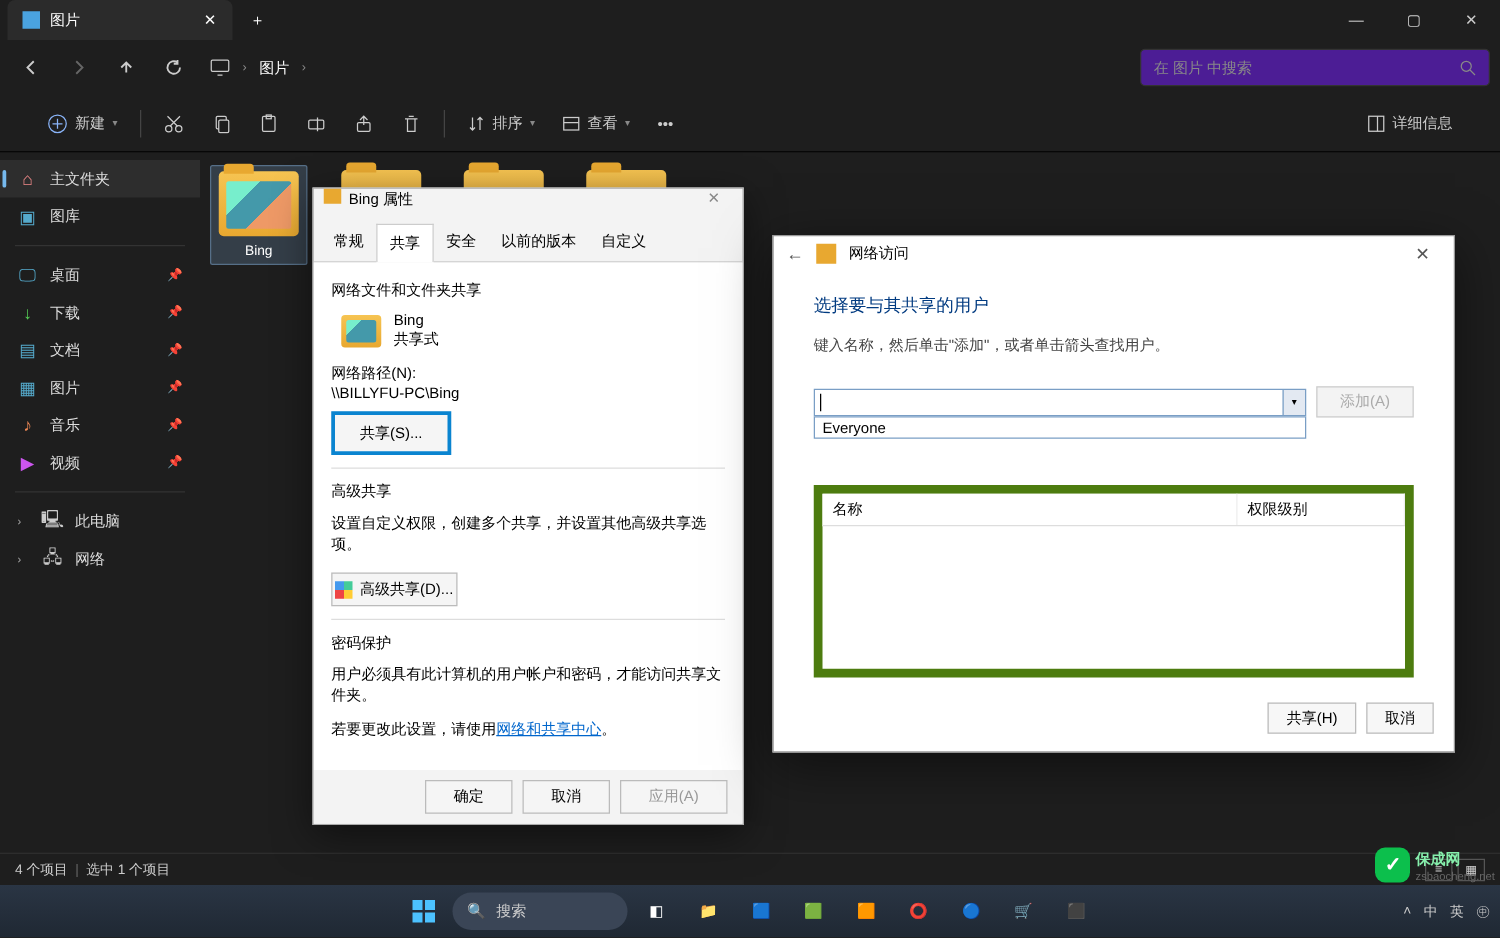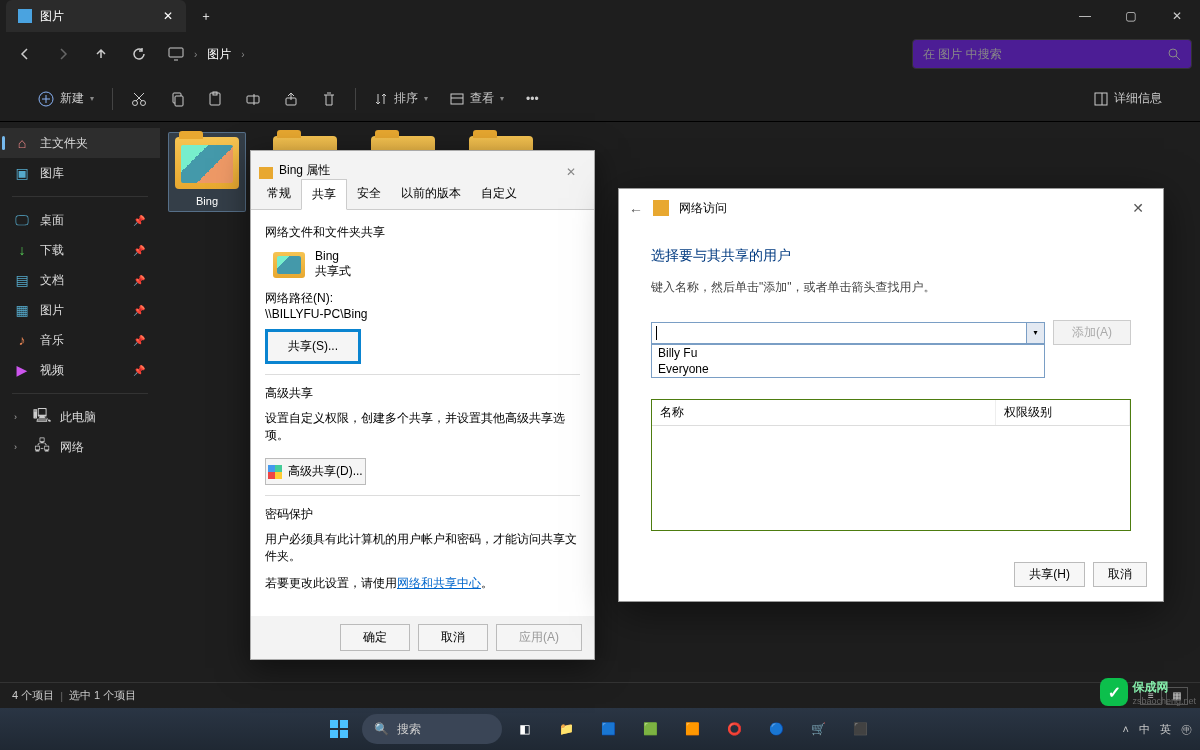--- a/index.html
+++ b/index.html
@@ -68,21 +68,21 @@
 .view-tog { width: 22px; height: 18px; border: 1px solid #555; display: flex; align-items: center; justify-content: center; font-size: 10px; }
 
 
 .taskbar { height: 42px; background: linear-gradient(#2a3544, #1f2833); display: flex; align-items: center; justify-content: center; gap: 4px; position: relative; }
 .tb-item { width: 38px; height: 38px; display: flex; align-items: center; justify-content: center; border-radius: 4px; }
 .tb-search { width: 140px; height: 30px; background: #3a4556; border-radius: 15px; display: flex; align-items: center; padding: 0 12px; gap: 8px; color: #ccc; }
 .tb-sys { position: absolute; right: 8px; display: flex; align-items: center; gap: 10px; color: #ccc; font-size: 11px; }
 
 
 .dlg-props { position: absolute; left: 250px; top: 150px; width: 345px; height: 510px; background: #f3f3f3; border: 1px solid #aaa; box-shadow: 0 8px 30px rgba(0,0,0,0.5); color: #000; display: flex; flex-direction: column; }
-.dlg-title { height: 28px; display: flex; align-items: flex-end; padding: 0 8px; gap: 6px; font-size: 12px; }
+.dlg-title { height: 28px; display: flex; align-items: flex-start; padding: 0 8px; gap: 6px; font-size: 12px; }
 .dlg-title .close { margin-left: auto; width: 30px; text-align: center; color: #888; }
 .tabs-row { display: flex; border-bottom: 1px solid #ccc; padding: 0 6px; font-size: 12px; }
 .ptab { padding: 6px 10px; cursor: pointer; }
 .ptab.sel { background: #fff; border: 1px solid #ccc; border-bottom: 1px solid #fff; margin-bottom: -1px; }
 .dlg-body { flex: 1; padding: 10px 14px; background: #fff; font-size: 12px; display: flex; flex-direction: column; gap: 10px; }
 .group { border-top: 1px solid #ddd; padding-top: 10px; }
 .group:first-child { border-top: none; padding-top: 4px; }
 .group-title { margin-bottom: 8px; }
 .folder-row { display: flex; align-items: center; gap: 10px; margin: 6px 0 10px 8px; }
 .folder-row .fic { width: 32px; height: 26px; background: linear-gradient(#f6c452, #e8a830); border-radius: 3px; position: relative; }
@@ -104,21 +104,21 @@
 .dlg-share-body { flex: 1; padding: 10px 32px; font-size: 12px; }
 .share-h { font-size: 14px; color: #003a80; margin: 10px 0 14px; }
 .share-sub { color: #444; margin-bottom: 24px; }
 .combo-row { display: flex; gap: 8px; align-items: center; }
 .combo { flex: 1; height: 22px; border: 1px solid #7a9ec5; background: #fff; position: relative; }
 .combo-arrow { position: absolute; right: 0; top: 0; bottom: 0; width: 18px; background: #e3e9f2; border-left: 1px solid #7a9ec5; display: flex; align-items: center; justify-content: center; font-size: 8px; }
 .combo-caret { position: absolute; left: 4px; top: 3px; bottom: 3px; width: 1px; background: #000; }
 .combo-list { position: absolute; top: 21px; left: -1px; right: -1px; background: #fff; border: 1px solid #7a9ec5; }
 .combo-opt { padding: 1px 6px; font-size: 12px; }
 .add-btn { padding: 3px 18px; border: 1px solid #ccc; color: #aaa; background: #f3f3f3; }
-.perm-table { margin-top: 54px; border: 1px solid #4d7c0f; height: 132px; }
+.perm-table { margin-top: 54px; border: 7px solid #4d7c0f; height: 154px; }
 .perm-head { display: flex; background: #fff; border-bottom: 1px solid #ddd; }
 .perm-head > div { padding: 4px 8px; font-size: 12px; border-right: 1px solid #eee; }
 .perm-col1 { flex: 1; }
 .perm-col2 { width: 134px; }
 .trouble { display: block; margin-top: 10px; }
 .dlg-share-footer { padding: 10px 16px 14px; display: flex; justify-content: flex-end; gap: 8px; }
 .fbtn { padding: 3px 14px; border: 1px solid #bbb; background: #f7f7f7; font-size: 12px; cursor: pointer; }
 
 
 .wm { position: absolute; right: 4px; bottom: 44px; display: flex; align-items: center; gap: 4px; }
@@ -454,21 +454,20 @@
     <span class="close">✕</span>
   </div>
   <div class="dlg-share-body">
     <div class="share-h">选择要与其共享的用户</div>
     <div class="share-sub">键入名称，然后单击"添加"，或者单击箭头查找用户。</div>
     <div class="combo-row">
       <div class="combo">
         <span class="combo-caret"></span>
         <span class="combo-arrow">▾</span>
         <div class="combo-list">
-          <div class="combo-opt">Billy Fu</div>
           <div class="combo-opt">Everyone</div>
         </div>
       </div>
       <span class="add-btn">添加(A)</span>
     </div>
     <div class="perm-table">
       <div class="perm-head">
         <div class="perm-col1">名称</div>
         <div class="perm-col2">权限级别</div>
       </div>

